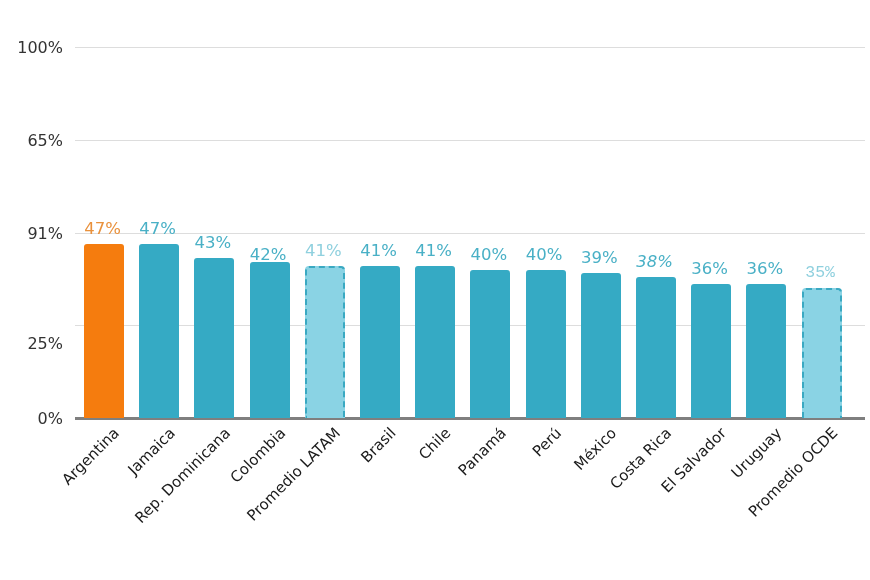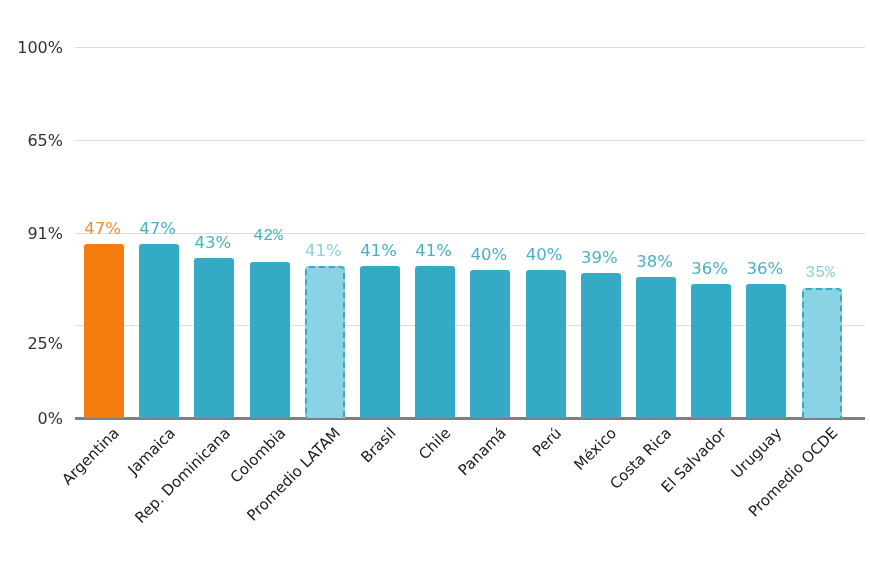--- a/index.html
+++ b/index.html
@@ -155,21 +155,21 @@
         <div class="bar-slot" style="left: 55.2px;">
           <div class="bar solid-teal" title="Jamaica 47%" style="height: 174.37px;"></div>
           <div class="bar-label lbl-teal" style="bottom: 180.37px;">47%</div>
         </div>
         <div class="bar-slot" style="left: 110.4px;">
           <div class="bar solid-teal" title="Rep. Dominicana 43%" style="height: 159.53px;"></div>
           <div class="bar-label lbl-teal" style="bottom: 165.53px;">43%</div>
         </div>
         <div class="bar-slot" style="left: 165.6px;">
           <div class="bar solid-teal" title="Colombia 42%" style="height: 155.82px;"></div>
-          <div class="bar-label lbl-teal" style="bottom: 173px; font-family: Liberation Mono, monospace;">42%</div>
+          <div class="bar-label lbl-teal" style="bottom: 154px;">42%</div>
         </div>
         <div class="bar-slot" style="left: 220.8px;">
           <div class="bar dashed-teal" title="Promedio LATAM 41%" style="height: 152.11px;"></div>
           <div class="bar-label lbl-light" style="bottom: 158.11px;">41%</div>
         </div>
         <div class="bar-slot" style="left: 276px;">
           <div class="bar solid-teal" title="Brasil 41%" style="height: 152.11px;"></div>
           <div class="bar-label lbl-teal" style="bottom: 158.11px;">41%</div>
         </div>
         <div class="bar-slot" style="left: 331.2px;">
@@ -181,21 +181,21 @@
           <div class="bar-label lbl-teal" style="bottom: 154.4px;">40%</div>
         </div>
         <div class="bar-slot" style="left: 441.6px;">
           <div class="bar solid-teal" title="Perú 40%" style="height: 148.4px;"></div>
           <div class="bar-label lbl-teal" style="bottom: 154.4px;">40%</div>
         </div>
         <div class="bar-slot" style="left: 496.8px;">
           <div class="bar solid-teal" title="México 39%" style="height: 144.69px;"></div>
           <div class="bar-label lbl-teal" style="bottom: 150.69px; text-align: center;">39%</div>
         </div>
-        <div class="bar-slot" style="left: 552px;">
+        <div class="bar-slot" style="left: 552px; font-style: italic;">
           <div class="bar solid-teal" title="Costa Rica 38%" style="height: 140.98px;"></div>
           <div class="bar-label lbl-teal" style="bottom: 146.98px;">38%</div>
         </div>
         <div class="bar-slot" style="left: 607.2px;">
           <div class="bar solid-teal" title="El Salvador 36%" style="height: 133.56px;"></div>
           <div class="bar-label lbl-teal" style="bottom: 139.56px;">36%</div>
         </div>
         <div class="bar-slot" style="left: 662.4px;">
           <div class="bar solid-teal" title="Uruguay 36%" style="height: 133.56px;"></div>
           <div class="bar-label lbl-teal" style="bottom: 139.56px;">36%</div>

